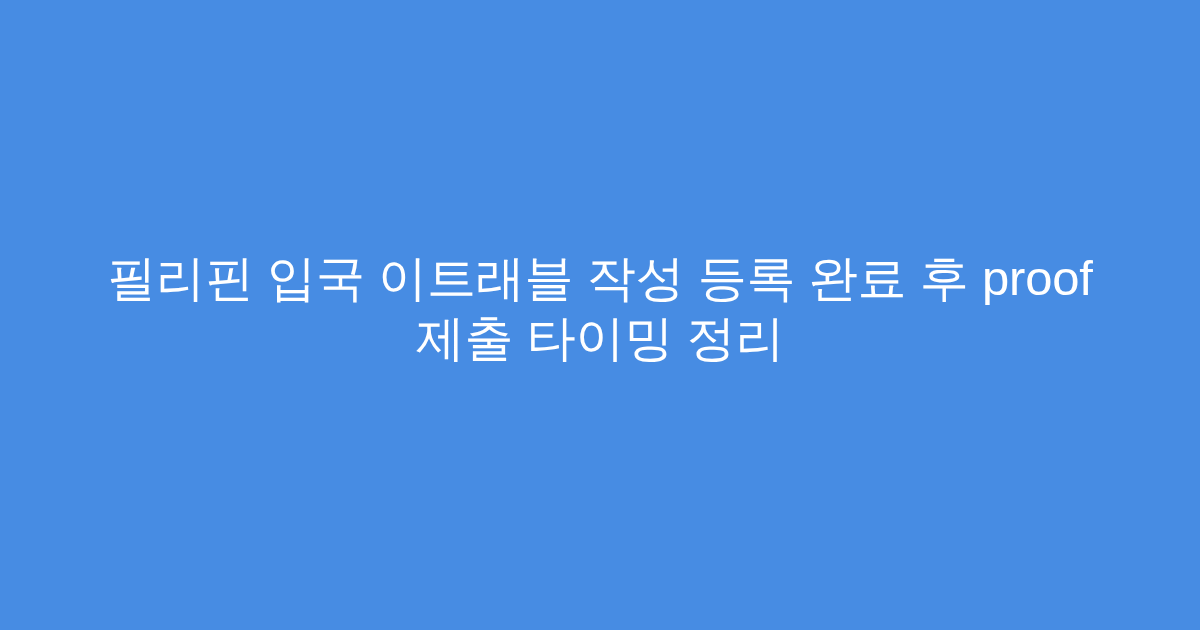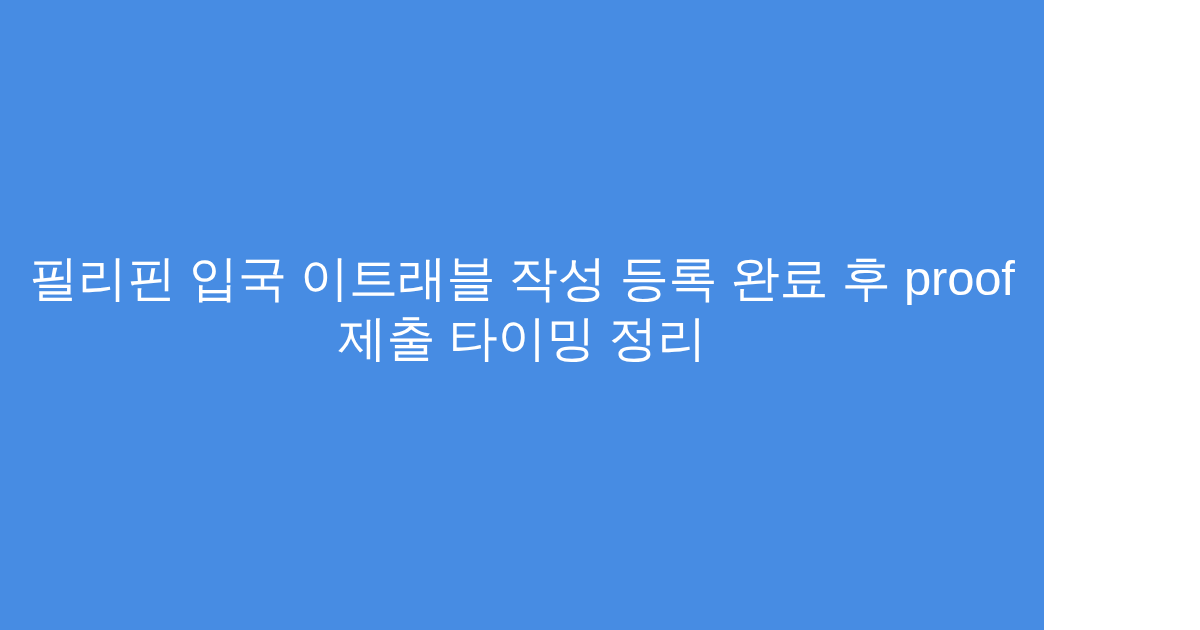--- a/index.html
+++ b/index.html
@@ -9,21 +9,21 @@
   }
   body {
     width: 1200px;
     height: 630px;
     overflow: hidden;
     font-family: "Liberation Sans", "DejaVu Sans", sans-serif;
   }
   #og-card {
     position: relative;
     box-sizing: border-box;
-    width: 1044px;
+    width: 1200px;
     height: 630px;
     background-color: #478CE3;
     display: flex;
     align-items: center;
   }
   #title-block {
     width: 1090px;
     margin: 0 auto;
     
     transform: translateY(-7px);

